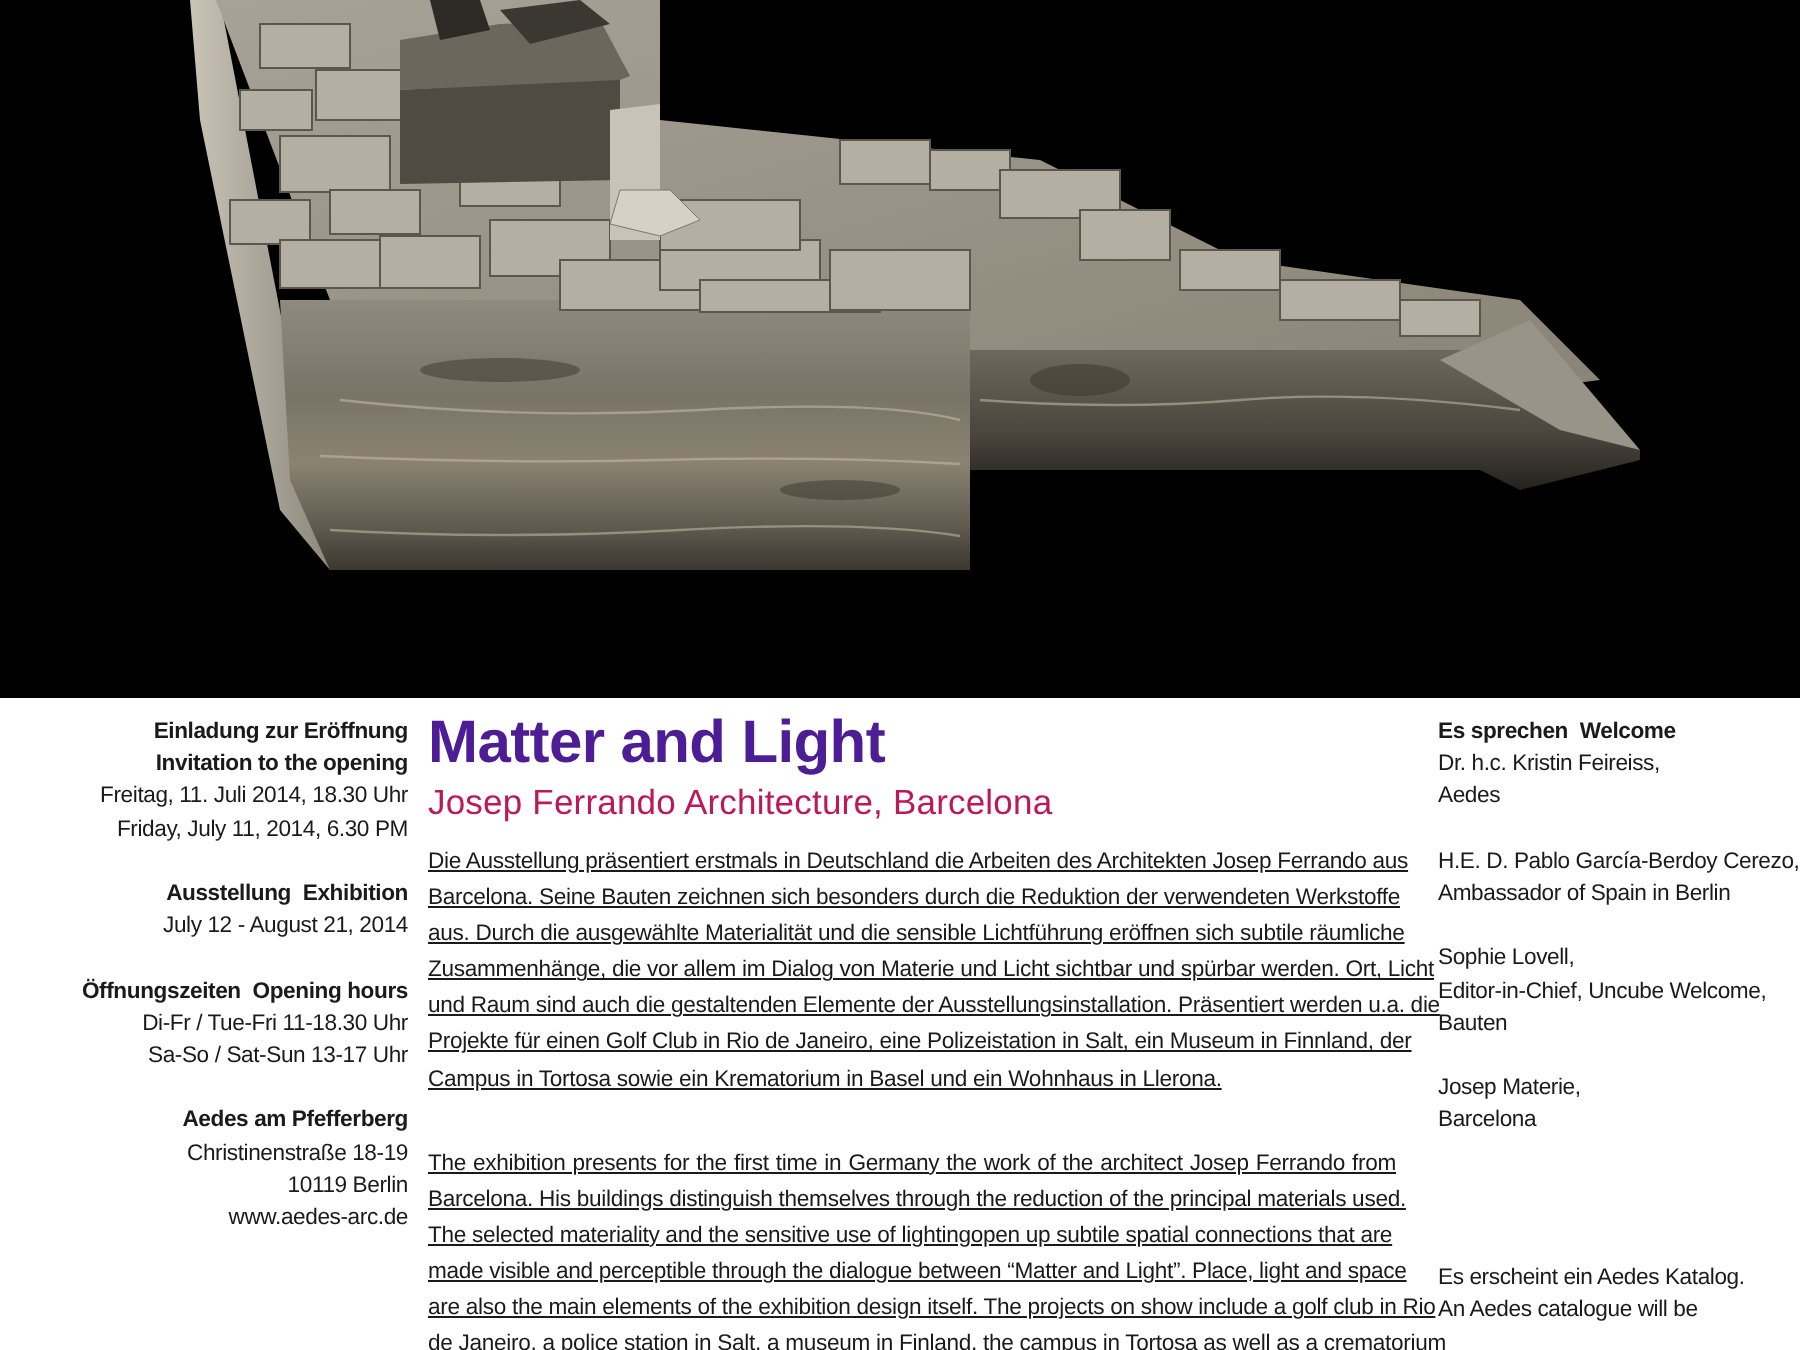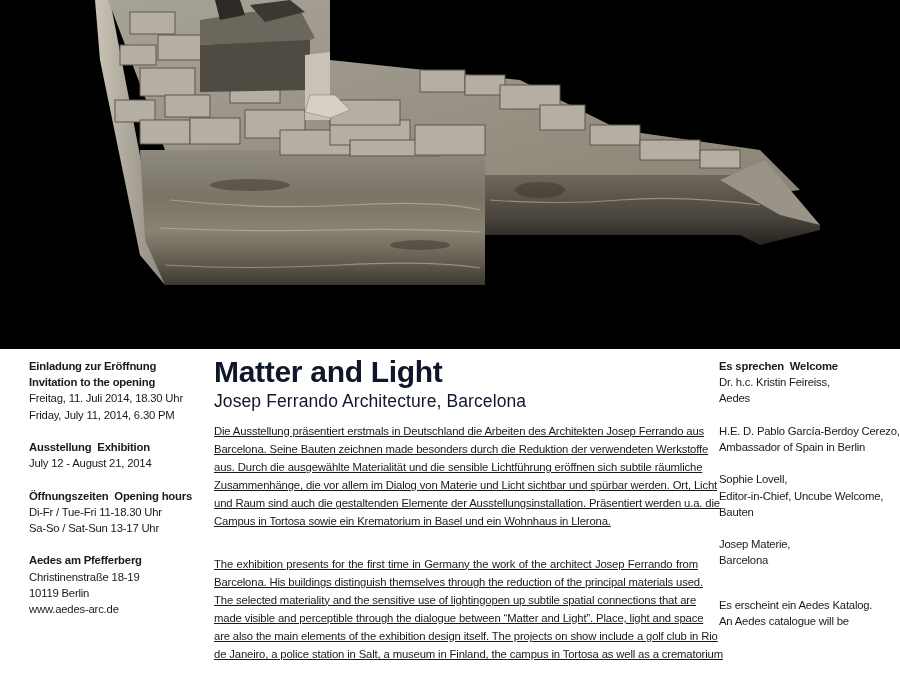--- a/index.html
+++ b/index.html
@@ -3,30 +3,30 @@
 <meta charset="utf-8">
 <style>
   * { margin: 0; padding: 0; box-sizing: border-box; }
   html, body { width: 900px; height: 675px; overflow: hidden; background: #ffffff; }
   body { font-family: "Liberation Sans", "DejaVu Sans", sans-serif; color: #1a1a1a; position: relative; }
 
   .hero { position: absolute; left: 0; top: 0; width: 900px; height: 349px; background: #000; overflow: hidden; }
   .hero svg { display: block; }
 
   .col { position: absolute; top: 358px; }
-  .col-left { left: 29px; width: 175px; font-size: 11.3px; line-height: 16.2px; }
+  .col-left { left: 29px; width: 175px; font-size: 11.3px; line-height: 16.2px; text-align: right; }
   .col-main { left: 214px; width: 484px; }
   .col-right { left: 719px; width: 181px; font-size: 11.3px; line-height: 16.2px; }
 
   .b { font-weight: bold; }
   .blk { margin-bottom: 16.2px; }
   .line { display: block; white-space: nowrap; letter-spacing: -0.2px; }
 
-  .title { font-size: 30px; font-weight: bold; line-height: 30px; letter-spacing: -0.3px; margin-top: -1px; color: #0f172a; }
-  .subtitle { font-size: 17.5px; line-height: 22px; margin-top: 3px; letter-spacing: 0.1px; color: #0f172a; }
+  .title { font-size: 30px; font-weight: bold; line-height: 30px; letter-spacing: -0.3px; margin-top: -1px; color: #4c1d95; }
+  .subtitle { font-size: 17.5px; line-height: 22px; margin-top: 3px; letter-spacing: 0.1px; color: #be185d; }
   .para { font-size: 11.3px; line-height: 18.1px; text-align: justify; text-align-last: left; margin-top: 10px; letter-spacing: -0.15px; }
   .para + .para { margin-top: 24px; }
   .para .ln { display: block; text-align: justify; text-align-last: justify; white-space: nowrap; text-decoration: underline; }
   .para .ln.last { text-align-last: left; }
 </style>
 </head>
 <body>
 
 <div class="hero">
   <svg width="900" height="349" viewBox="0 0 900 349">
@@ -133,24 +133,25 @@
     <span class="line">10119 Berlin</span>
     <span class="line">www.aedes-arc.de</span>
   </div>
 </div>
 
 <div class="col col-main">
   <h1 class="title">Matter and Light</h1>
   <div class="subtitle">Josep Ferrando Architecture, Barcelona</div>
   <div class="para">
     <span class="ln">Die Ausstellung präsentiert erstmals in Deutschland die Arbeiten des Architekten Josep Ferrando aus</span>
-    <span class="ln">Barcelona. Seine Bauten zeichnen made besonders durch die Reduktion der verwendeten Werkstoffe</span>
+    <span class="ln">Barcelona. Seine Bauten zeichnen sich besonders durch die Reduktion der verwendeten Werkstoffe</span>
     <span class="ln">aus. Durch die ausgewählte Materialität und die sensible Lichtführung eröffnen sich subtile räumliche</span>
     <span class="ln">Zusammenhänge, die vor allem im Dialog von Materie und Licht sichtbar und spürbar werden. Ort, Licht</span>
     <span class="ln">und Raum sind auch die gestaltenden Elemente der Ausstellungsinstallation. Präsentiert werden u.a. die</span>
+    <span class="ln">Projekte für einen Golf Club in Rio de Janeiro, eine Polizeistation in Salt, ein Museum in Finnland, der</span>
     <span class="ln last">Campus in Tortosa sowie ein Krematorium in Basel und ein Wohnhaus in Llerona.</span>
   </div>
   <div class="para">
     <span class="ln">The exhibition presents for the first time in Germany the work of the architect Josep Ferrando from</span>
     <span class="ln">Barcelona. His buildings distinguish themselves through the reduction of the principal materials used.</span>
     <span class="ln last">The selected materiality and the sensitive use of lightingopen up subtile spatial connections that are</span>
     <span class="ln">made visible and perceptible through the dialogue between “Matter and Light”. Place, light and space</span>
     <span class="ln">are also the main elements of the exhibition design itself. The projects on show include a golf club in Rio</span>
     <span class="ln">de Janeiro, a police station in Salt, a museum in Finland, the campus in Tortosa as well as a crematorium</span>
   </div>
@@ -168,17 +169,17 @@
   </div>
   <div class="blk">
     <span class="line">Sophie Lovell,</span>
     <span class="line">Editor-in-Chief, Uncube Welcome,</span>
     <span class="line">Bauten</span>
   </div>
   <div class="blk">
     <span class="line">Josep Materie,</span>
     <span class="line">Barcelona</span>
   </div>
-  <div style="margin-top:28px;">
+  <div style="margin-top:62px;">
     <span class="line">Es erscheint ein Aedes Katalog.</span>
     <span class="line">An Aedes catalogue will be</span>
   </div>
 </div>
 
 </body></html>

